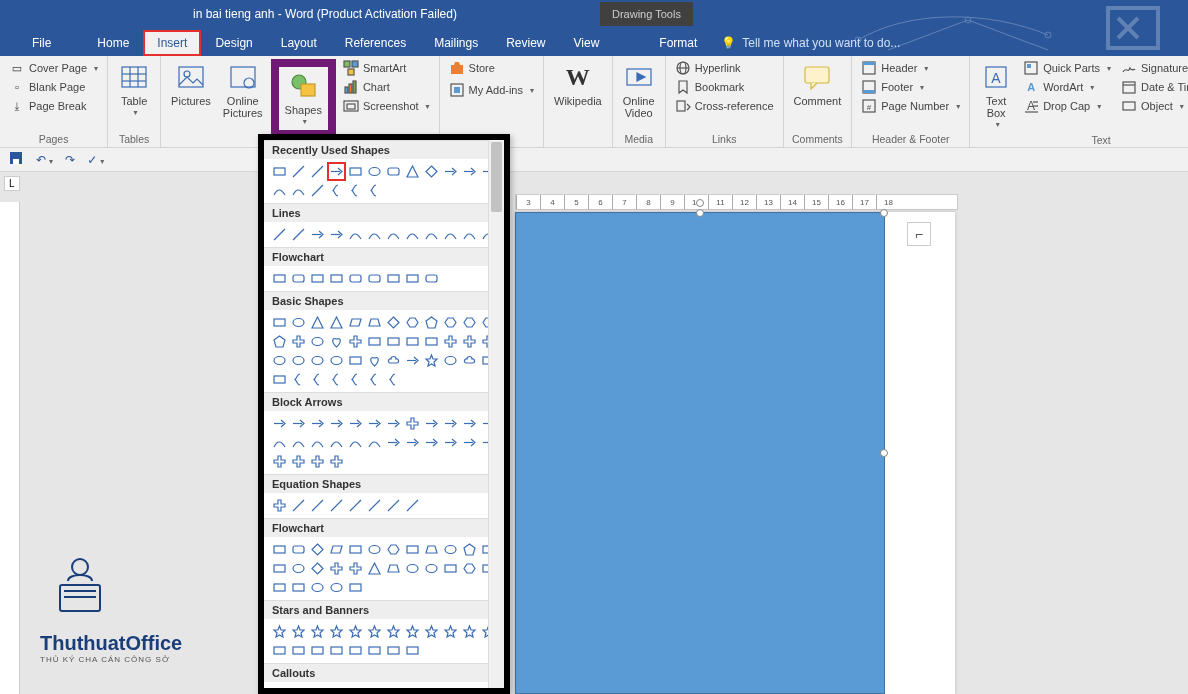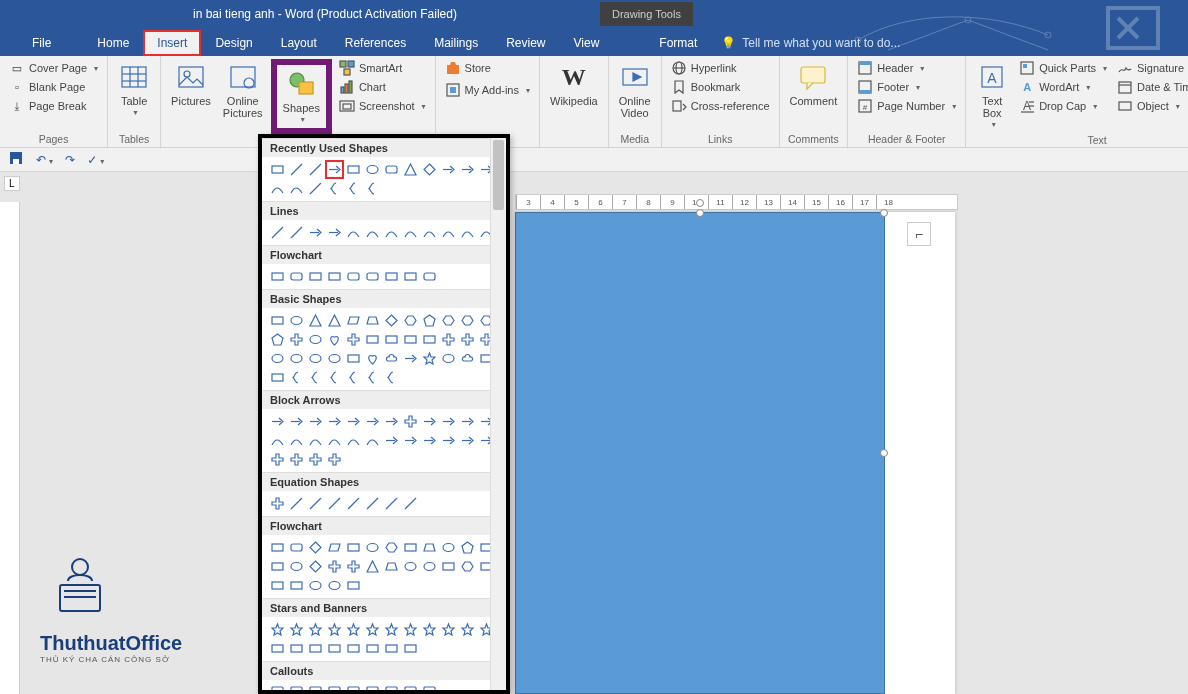--- a/index.html
+++ b/index.html
@@ -21,34 +21,34 @@
 .ribbon { background: #f1f1f1; border-bottom: 1px solid #d4d4d4; height: 92px; display: flex; font-size: 11px; color: #444; }
 .group { border-right: 1px solid #d4d4d4; padding: 3px 6px 0; display: flex; flex-direction: column; justify-content: space-between; }
 .group-body { display: flex; gap: 4px; align-items: flex-start; flex: 1; }
 .group-label { text-align: center; color: #666; font-size: 10.5px; padding: 2px 0; }
 .vstack { display: flex; flex-direction: column; gap: 1px; }
 .rbtn-big { display: flex; flex-direction: column; align-items: center; gap: 2px; padding: 2px 4px; cursor: pointer; text-align: center; line-height: 1.1; }
 .rbtn-big .ico { width: 32px; height: 32px; display: flex; align-items: center; justify-content: center; }
 .rbtn-sm { display: flex; align-items: center; gap: 4px; padding: 1px 3px; cursor: pointer; white-space: nowrap; }
 .rbtn-sm .ico { width: 16px; height: 16px; display: flex; align-items: center; justify-content: center; }
 .caret::after { content: "▾"; font-size: 8px; margin-left: 3px; color: #666; }
-.shapes-hl { border: 6px solid #701a75; padding: 1px 2px; }
+.shapes-hl { border: 8px solid #701a75; padding: 1px 2px; }
 
 .qat { background: #f1f1f1; height: 24px; border-bottom: 1px solid #d4d4d4; display: flex; align-items: center; gap: 12px; padding: 0 8px; font-size: 12px; color: #2b579a; }
 
 .workspace { position: absolute; left: 0; right: 0; top: 172px; bottom: 0; background: #e6e6e6; }
 .vruler { position: absolute; left: 0; top: 30px; bottom: 0; width: 20px; background: #fff; border-right: 1px solid #ccc; }
 .hruler { position: absolute; left: 515px; right: 230px; top: 22px; height: 16px; background: #fff; border: 1px solid #ccc; display: flex; font-size: 8px; color: #555; }
 .hruler span { flex: 0 0 24px; border-left: 1px solid #aaa; text-align: center; line-height: 16px; }
 .page { position: absolute; left: 515px; top: 40px; width: 440px; bottom: 0; background: #fff; box-shadow: 0 0 4px rgba(0,0,0,.2); }
 .shape-rect { position: absolute; left: 0; top: 0; width: 370px; bottom: 0; background: #5b9bd5; border: 1px solid #41719c; }
 .handle { position: absolute; width: 8px; height: 8px; background: #fff; border: 1px solid #888; border-radius: 50%; }
 .layout-btn { position: absolute; right: 24px; top: 10px; width: 24px; height: 24px; background: #fff; border: 1px solid #ccc; display: flex; align-items: center; justify-content: center; font-size: 14px; color: #555; }
 
-.shapes-panel { position: absolute; left: 258px; top: 134px; width: 252px; bottom: 0; background: #fff; border: 4px solid #000000; box-shadow: 2px 2px 6px rgba(0,0,0,.25); overflow: hidden; font-size: 11px; }
+.shapes-panel { position: absolute; left: 258px; top: 134px; width: 252px; bottom: 0; background: #fff; border: 6px solid #000000; box-shadow: 2px 2px 6px rgba(0,0,0,.25); overflow: hidden; font-size: 11px; }
 .shapes-panel .cat { background: #eee; padding: 3px 8px; font-weight: 600; color: #333; border-top: 1px solid #ddd; }
 .shapes-panel .row { display: flex; flex-wrap: wrap; padding: 3px 6px; gap: 0; }
 .shapes-panel .sh { width: 19px; height: 19px; display: flex; align-items: center; justify-content: center; cursor: pointer; }
 .shapes-panel .sh svg { width: 15px; height: 15px; }
 .shapes-panel .sh.hl { border: 2px solid #e62e2e; }
 .shapes-panel .scroll { position: absolute; right: 0; top: 0; bottom: 0; width: 16px; background: #f0f0f0; border-left: 1px solid #ddd; }
 .shapes-panel .thumb { position: absolute; left: 2px; right: 2px; top: 2px; height: 70px; background: #c2c2c2; border-radius: 2px; }
 
 .watermark { position: absolute; left: 40px; bottom: 30px; width: 200px; text-align: left; color: #1a3e7a; font-weight: 700; font-size: 20px; }
 .watermark .sub { font-size: 8px; font-weight: 400; letter-spacing: 1px; color: #555; }

